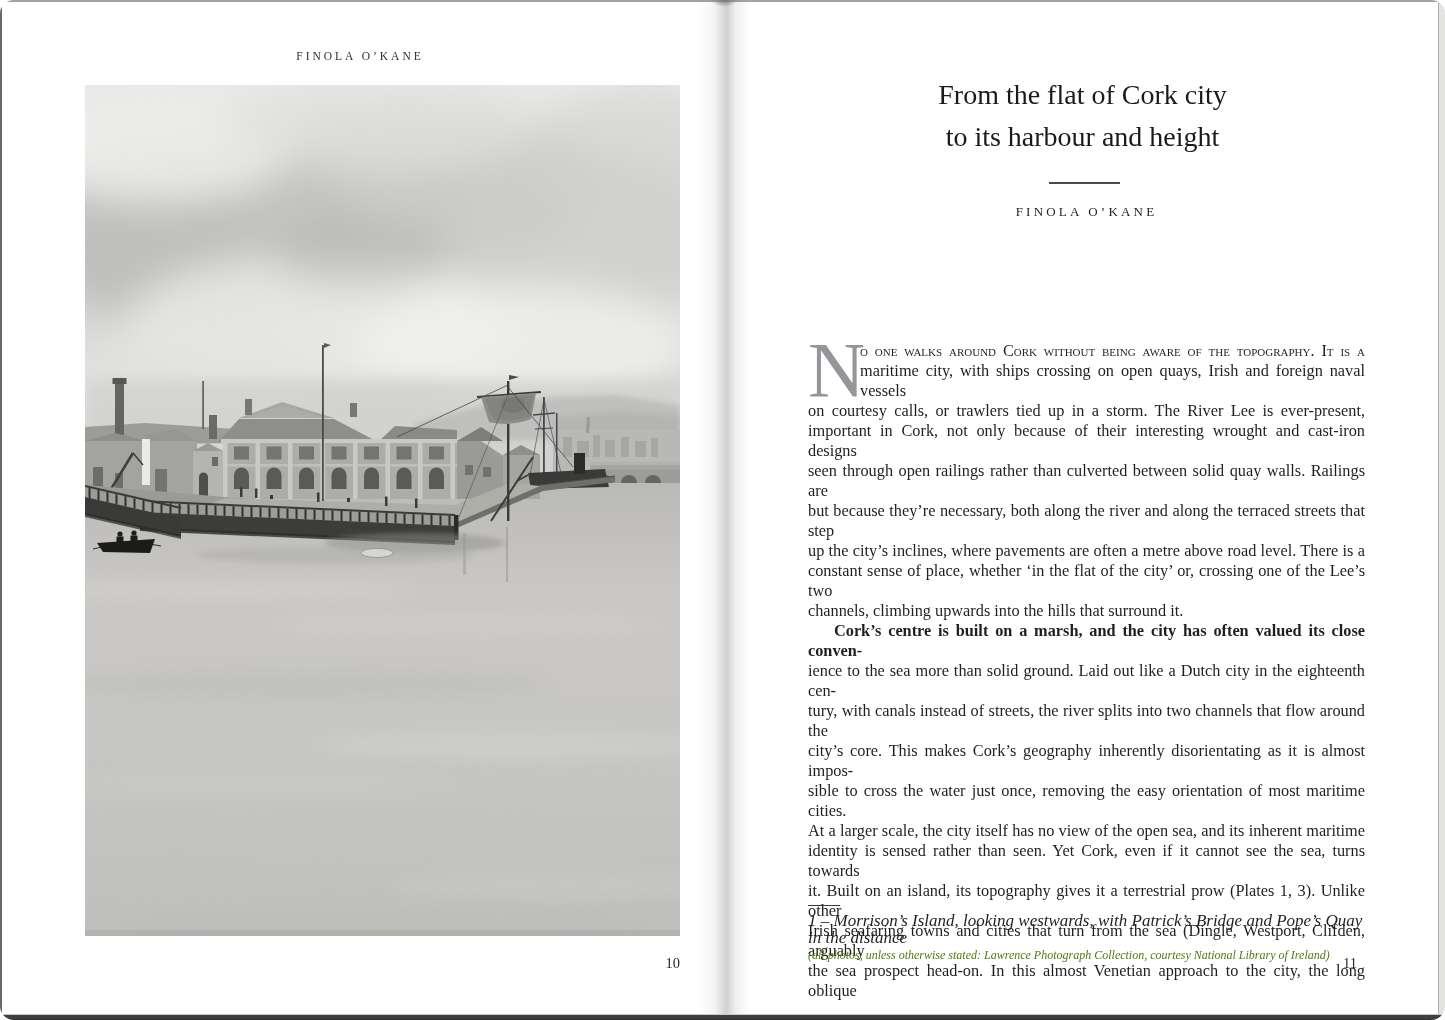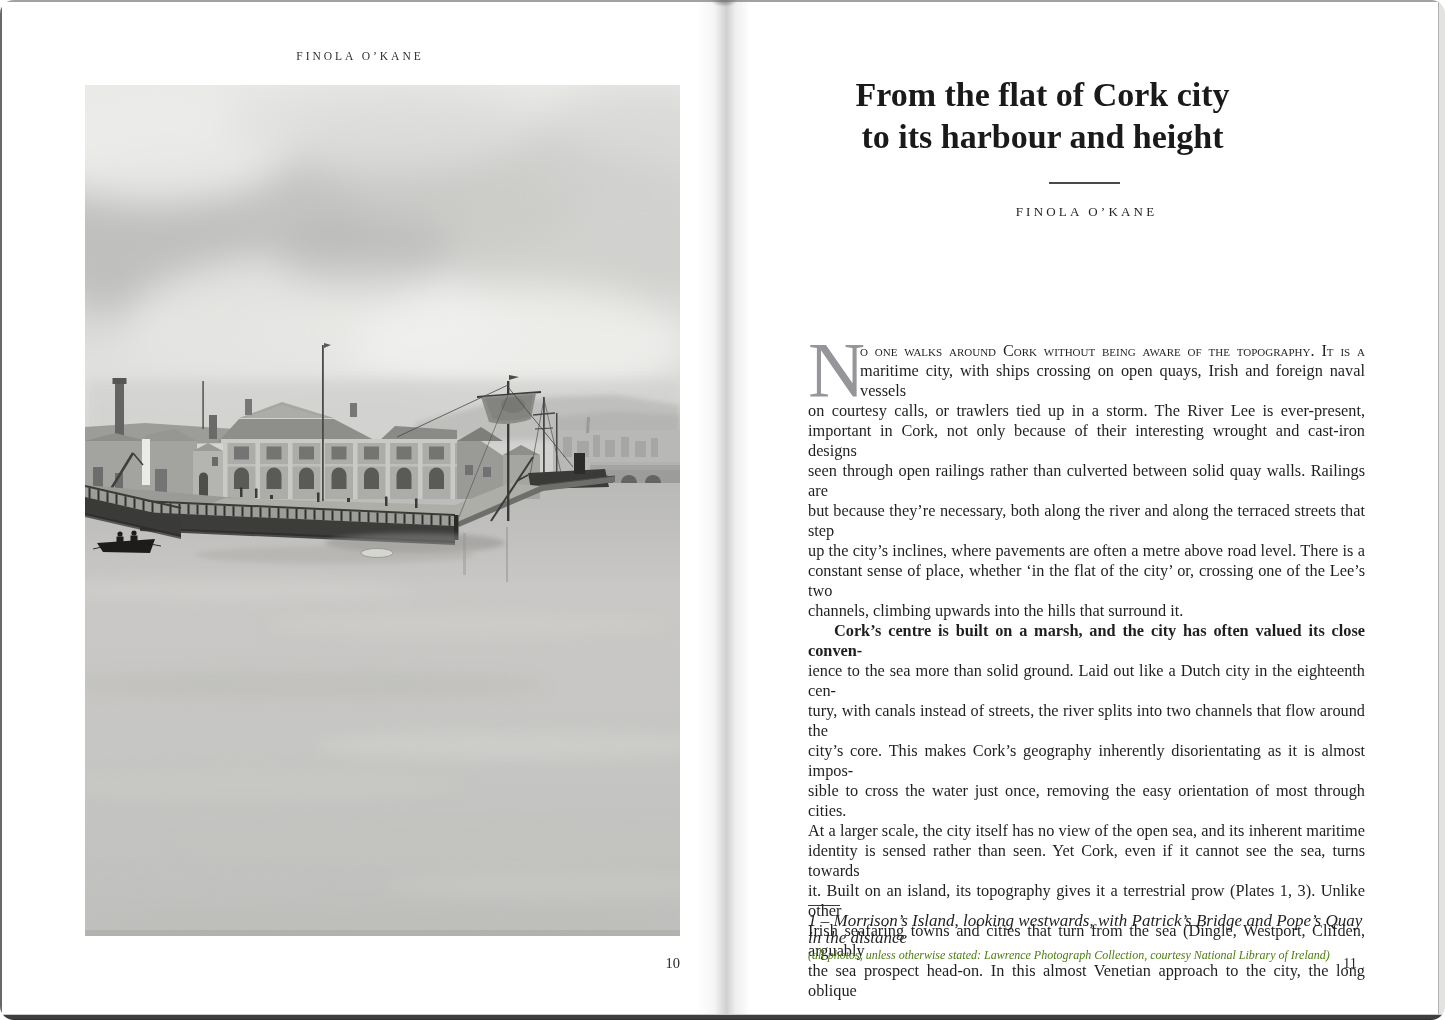--- a/index.html
+++ b/index.html
@@ -26,22 +26,22 @@
   .gutter::before { content:""; position:absolute; left:12px; top:0; width:28px; height:7px;
     background:radial-gradient(ellipse at 50% 0%, rgba(55,55,55,0.55), rgba(55,55,55,0) 70%); }
   .edge-top    { position:absolute; left:0; top:0; width:100%; height:2px; background:#7a7a7c; opacity:.7; }
   .edge-left   { position:absolute; left:0; top:0; width:2px; height:100%; background:#4e4e50; opacity:.85; }
   .edge-bottom { position:absolute; left:0; top:1014px; width:100%; height:6px;
     background:linear-gradient(180deg,#c9c9c7 0 1px,#3f3f3d 1px 5px,#303030 5px); }
   .edge-right  { position:absolute; left:1438px; top:0; width:7px; height:1020px;
     background:linear-gradient(90deg,#b0b0ae 0 1px,#e3e3e1 1px); }
   
   .chapter-title {
-    position:absolute; left:764px; top:74px; width:557px; margin:0; font-weight:bold;
-    text-align:center; font-size:34px; line-height:42px; color:#1a1a1a;
+    position:absolute; left:804px; top:74px; width:557px; margin:0; font-weight:normal;
+    text-align:center; font-size:28px; line-height:42px; color:#1a1a1a;
   }
   .chapter-title .tl { display:block; }
   .title-rule { position:absolute; left:1049px; top:182px; width:71px; height:1.5px; background:#4a4a4a; }
   .author {
     position:absolute; left:808px; top:204px; width:557px; text-align:center;
     font-size:13px; line-height:15px; letter-spacing:3.2px; color:#242424;
   }
   .body-text {
     position:absolute; left:808px; top:341px; width:557px;
     font-size:16.3px; line-height:20px; color:#1f1f1f; text-rendering:optimizeLegibility;
@@ -314,21 +314,21 @@
           <div class="line">but because they’re necessary, both along the river and along the terraced streets that step</div>
           <div class="line">up the city’s inclines, where pavements are often a metre above road level. There is a</div>
           <div class="line">constant sense of place, whether ‘in the flat of the city’ or, crossing one of the Lee’s two</div>
           <div class="line last">channels, climbing upwards into the hills that surround it.</div>
         </div>
         <div class="para">
           <div class="line ind">Cork’s centre is built on a marsh, and the city has often valued its close conven-</div>
           <div class="line">ience to the sea more than solid ground. Laid out like a Dutch city in the eighteenth cen-</div>
           <div class="line">tury, with canals instead of streets, the river splits into two channels that flow around the</div>
           <div class="line">city’s core. This makes Cork’s geography inherently disorientating as it is almost impos-</div>
-          <div class="line">sible to cross the water just once, removing the easy orientation of most through cities.</div>
+          <div class="line">sible to cross the water just once, removing the easy orientation of most maritime cities.</div>
           <div class="line">At a larger scale, the city itself has no view of the open sea, and its inherent maritime</div>
           <div class="line">identity is sensed rather than seen. Yet Cork, even if it cannot see the sea, turns towards</div>
           <div class="line">it. Built on an island, its topography gives it a terrestrial prow (Plates 1, 3). Unlike other</div>
           <div class="line">Irish seafaring towns and cities that turn from the sea (Dingle, Westport, Clifden, arguably</div>
           <div class="line">the sea prospect head-on. In this almost Venetian approach to the city, the long oblique</div>
         </div>
       </div>
 
     <div class="footnote">
       <div class="fn-rule"></div>

